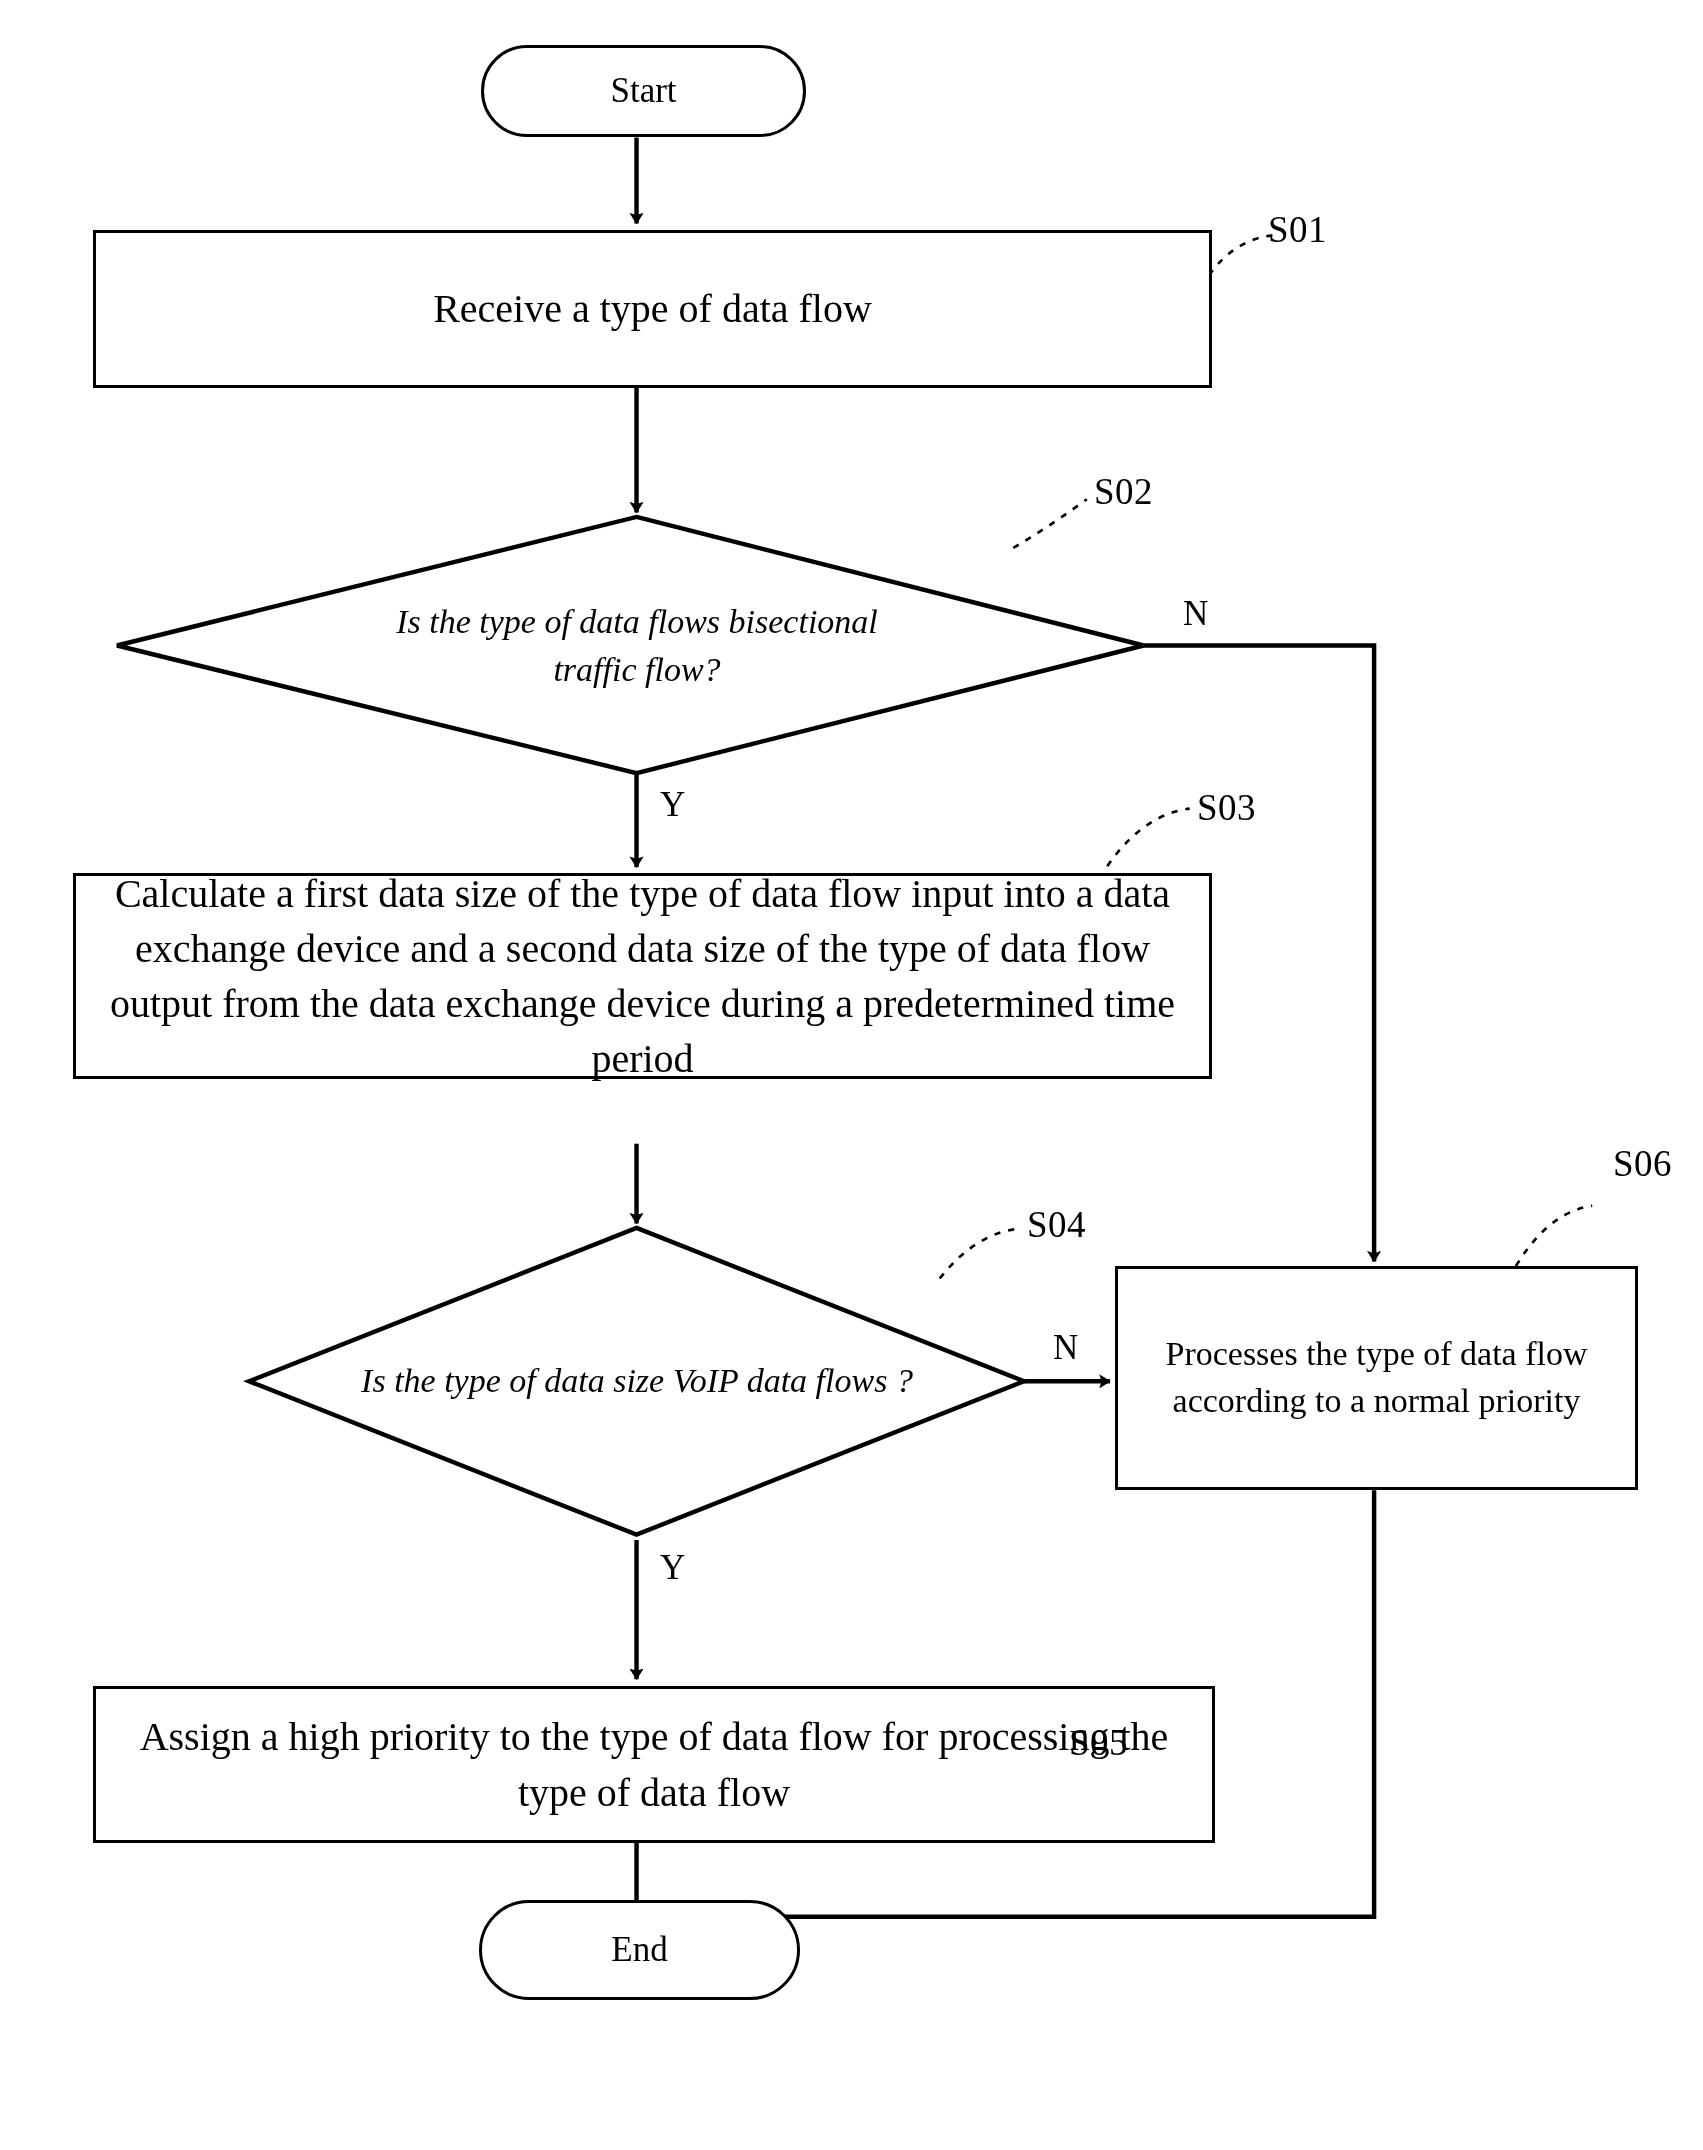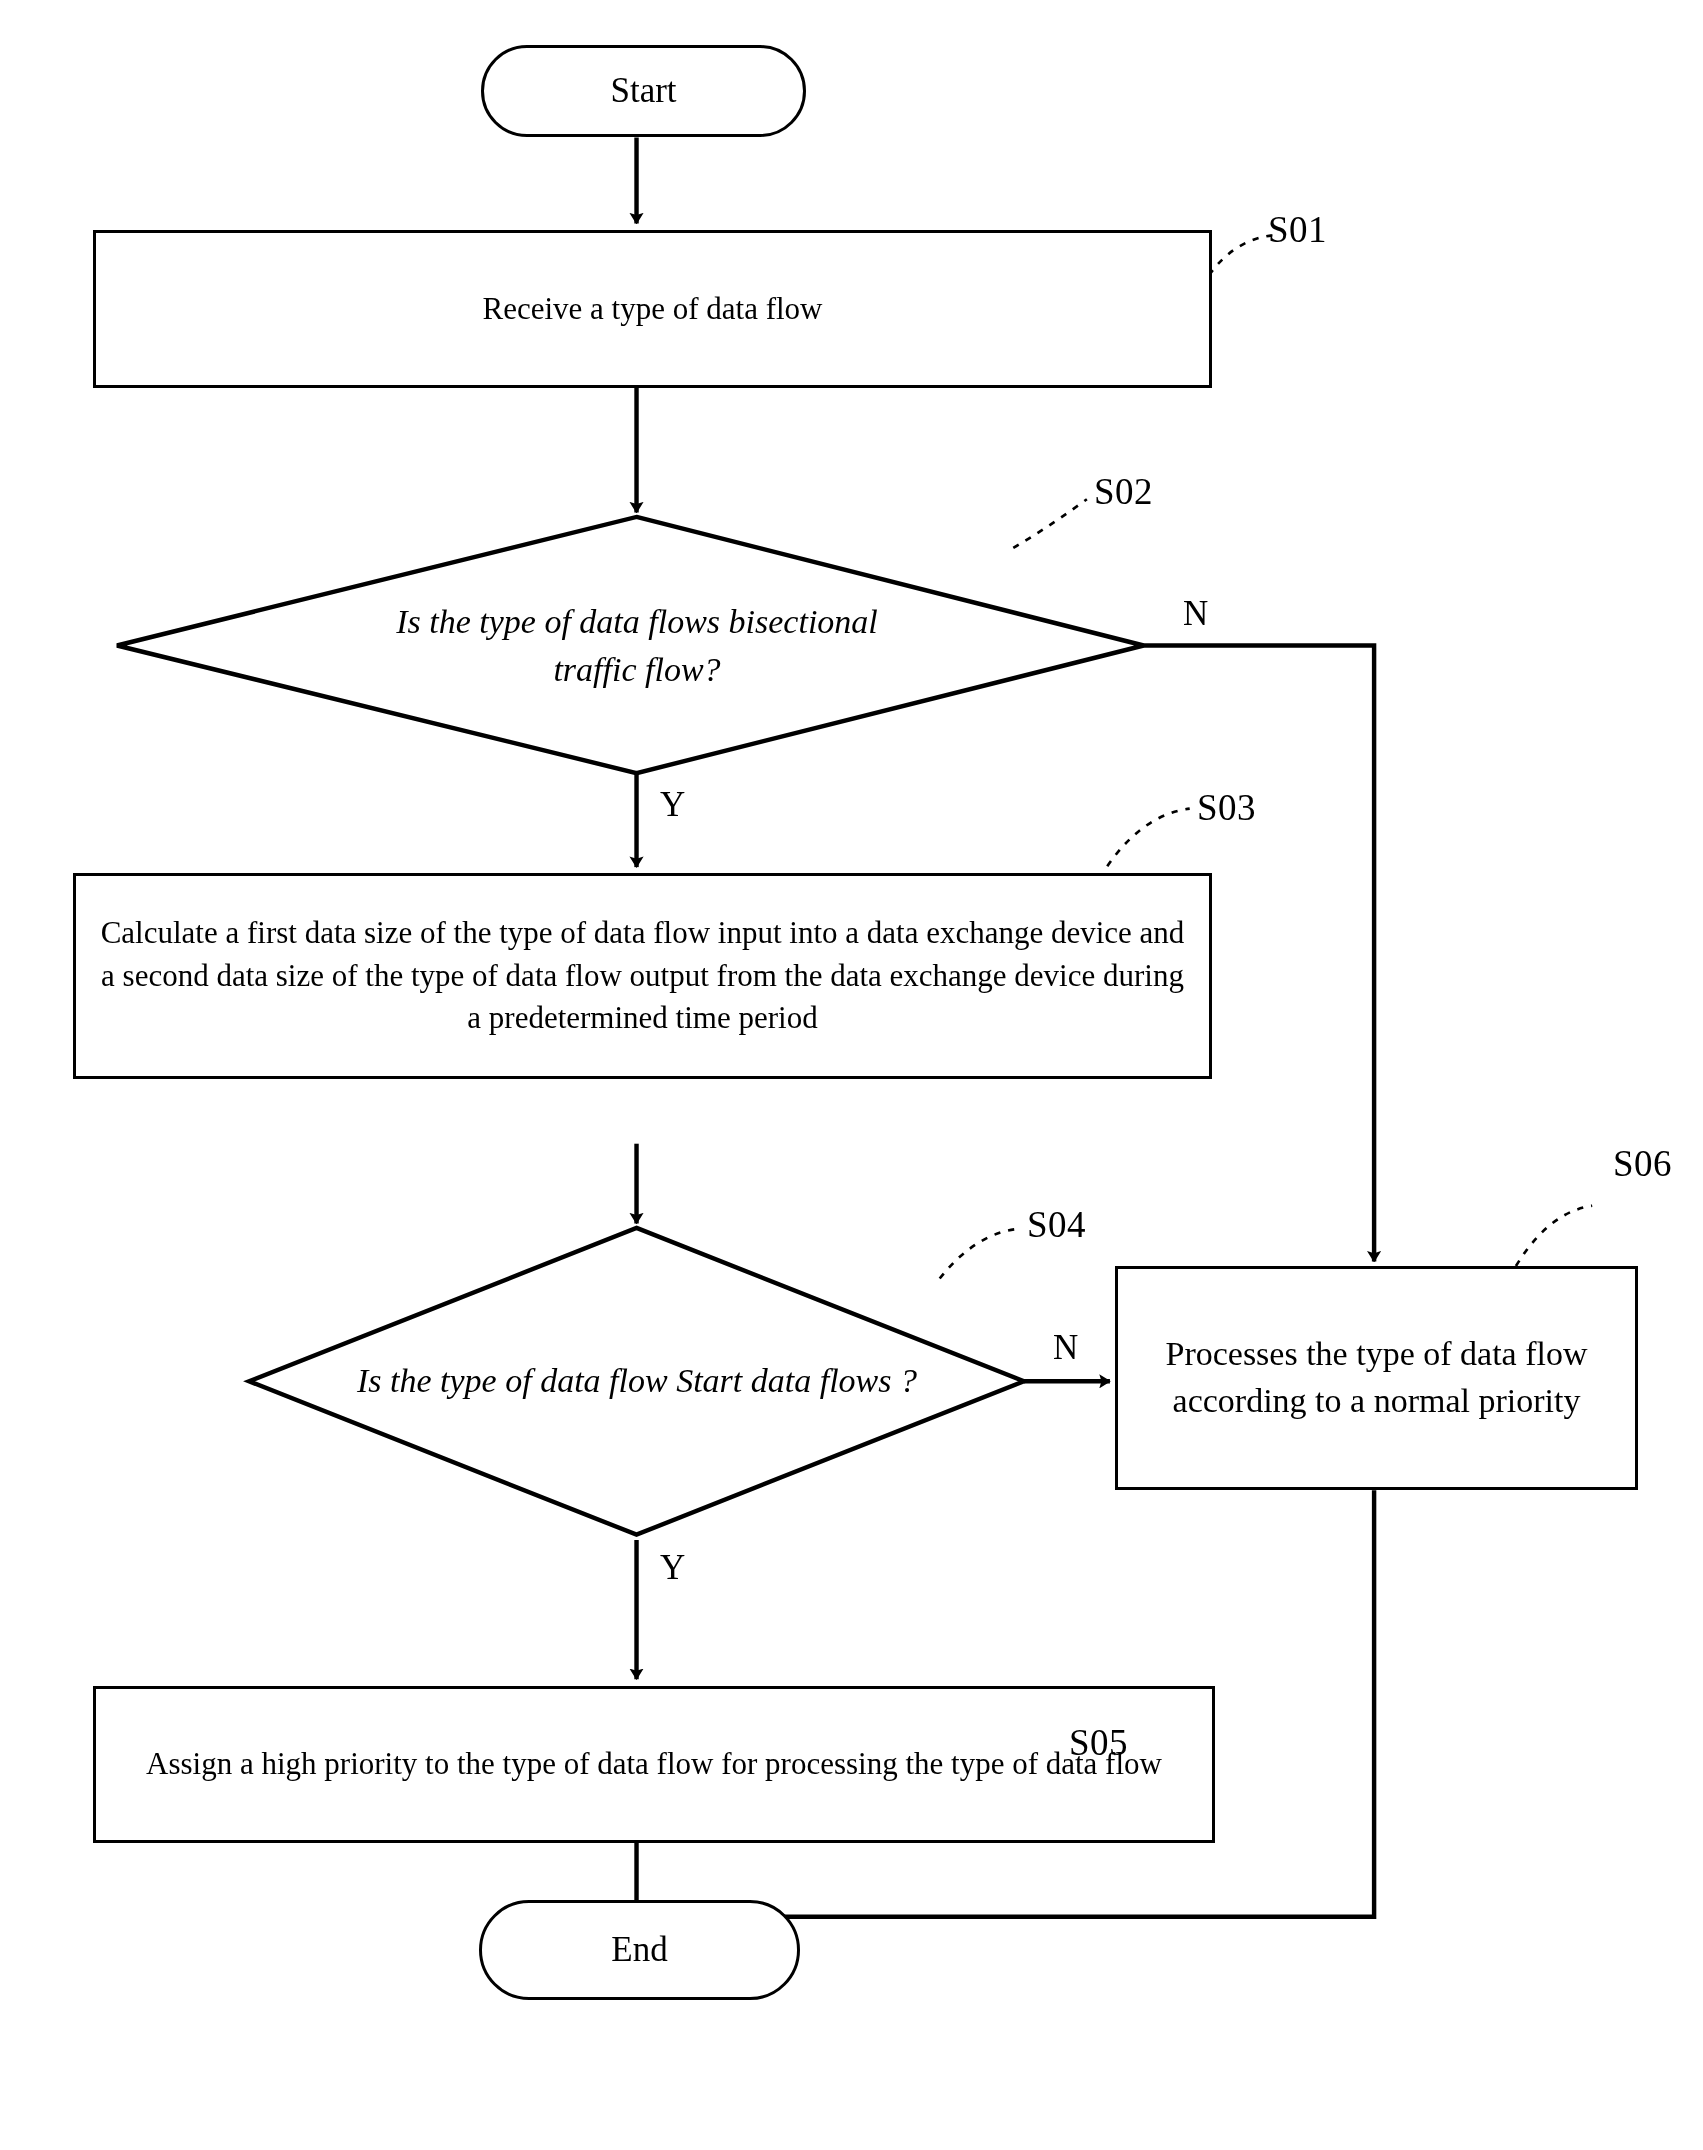--- a/index.html
+++ b/index.html
@@ -38,21 +38,21 @@
   }
   .terminal {
     border: 3.5px solid #000000;
     border-radius: 50px;
     font-size: 35px;
     line-height: 1.15;
     text-align: right;
   }
   .process {
     border: 3.5px solid #000000;
-    font-size: 31px;
+    font-size: 40px;
     line-height: 1.38;
   }
   .process .txt {
     padding: 0 19.5px;
     display: block;
   }
   .decision-text {
     position: absolute;
     display: flex;
     align-items: center;
@@ -140,21 +140,21 @@
   <div class="step-label" style="left:1094px; top:473px;">S02</div>
   <div class="branch-label" style="left:1183px; top:596px;">N</div>
   <div class="branch-label" style="left:660px; top:787px;">Y</div>
 
   <div class="node process" style="left:73px; top:873px; width:1139px; height:206px;">
     <span class="txt">Calculate a first data size of the type of data flow input into a data exchange device and a second data size of the type of data flow output from the data exchange device during a predetermined time period</span>
   </div>
   <div class="step-label" style="left:1197px; top:789px;">S03</div>
 
   <div class="decision-text" style="left:355px; top:1310px; width:564px; height:142px;">
-    <span>Is the type of data flow Start data flows ?</span>
+    <span>Is the type of data size VoIP data flows ?</span>
   </div>
   <div class="step-label" style="left:1027px; top:1206px;">S04</div>
   <div class="branch-label" style="left:1053px; top:1330px;">N</div>
   <div class="branch-label" style="left:660px; top:1550px;">Y</div>
 
   <div class="node process" style="left:1115px; top:1266px; width:523px; height:224px; font-size:34px;">
     <span class="txt">Processes the type of data flow according to a normal priority</span>
   </div>
   <div class="step-label" style="left:1585px; top:1145px;margin-left:28px;">S06</div>
 

